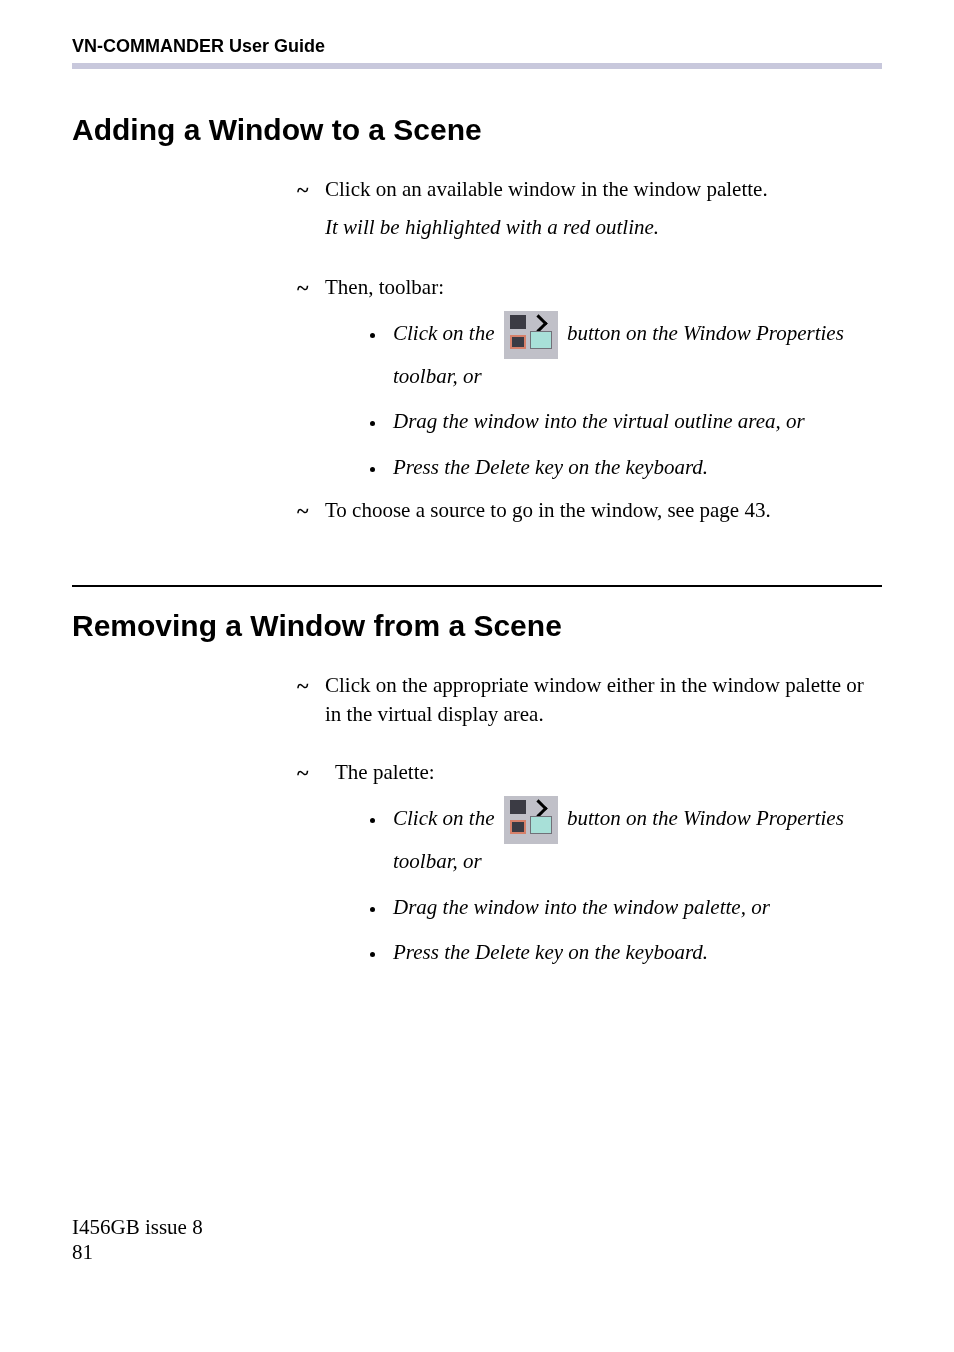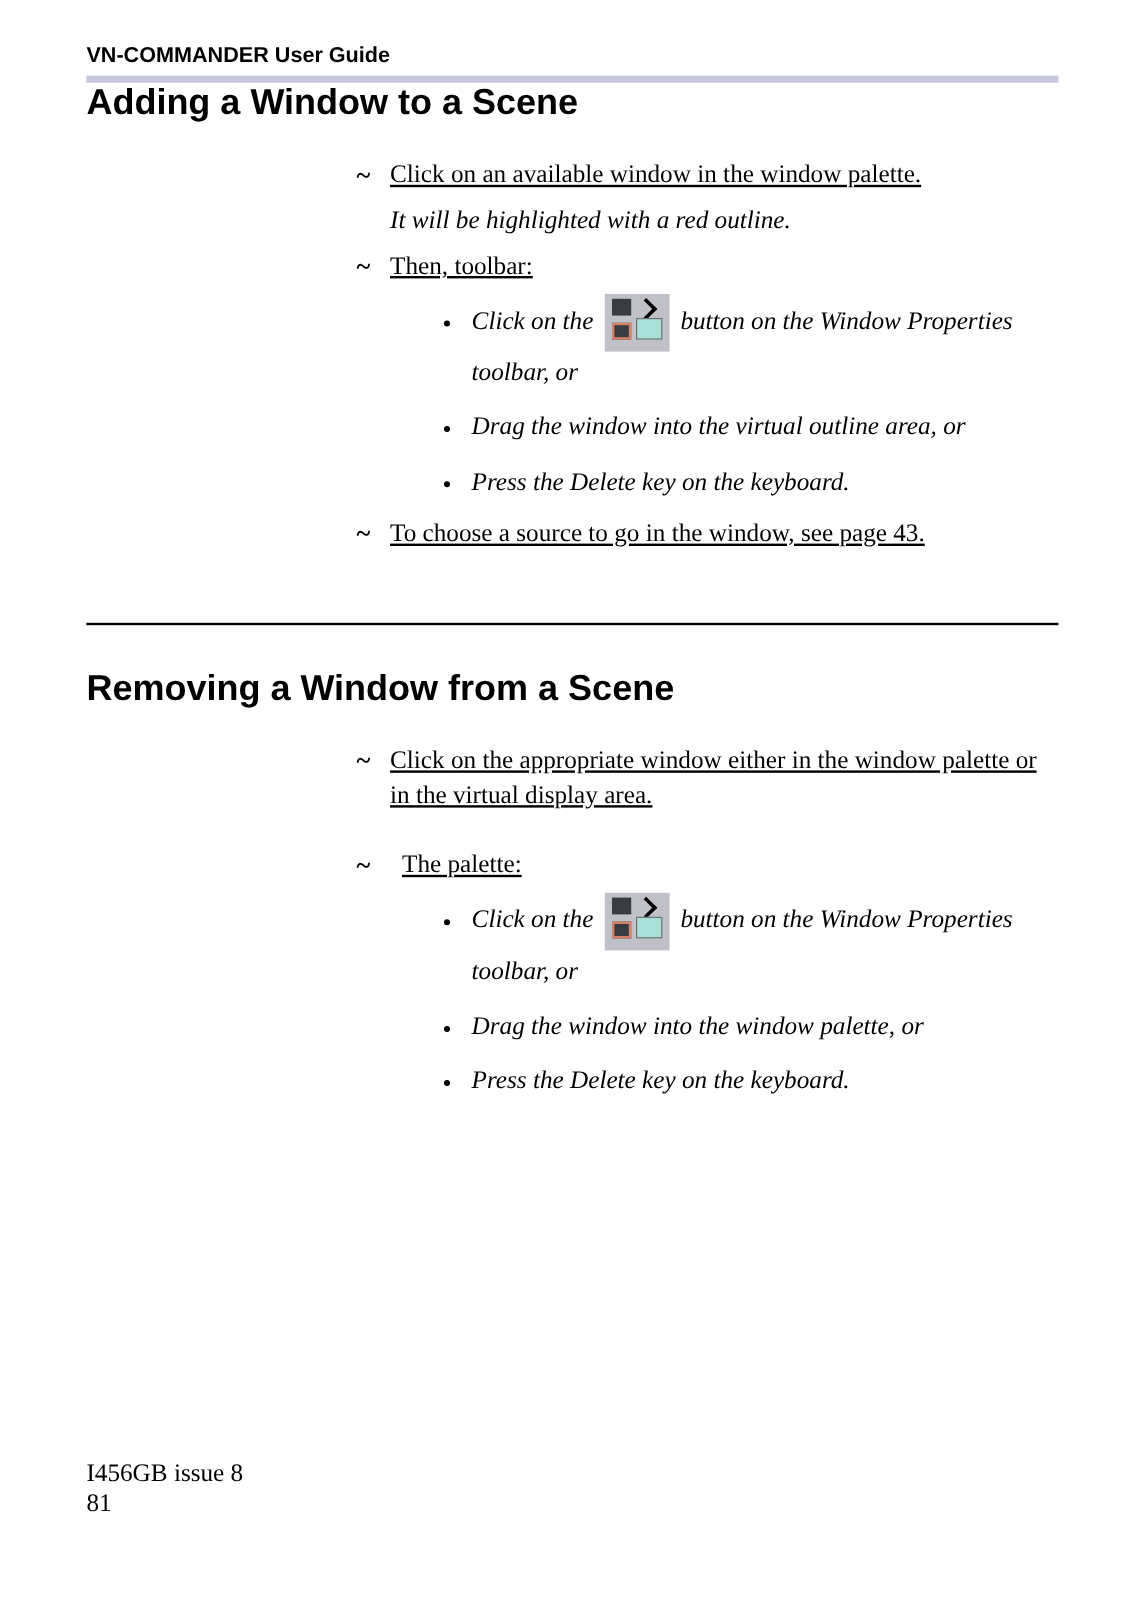--- a/index.html
+++ b/index.html
@@ -23,20 +23,21 @@
     font-family: Arial, Helvetica, sans-serif;
     font-weight: bold;
     font-size: 18px;
     padding-bottom: 6px;
     border-bottom: 6px solid #c8c8dc;
   }
   .section-heading {
     font-family: Arial, Helvetica, sans-serif;
     font-weight: bold;
     font-size: 30px;
+    margin-top: 44px;
     margin-bottom: 28px;
   }
   .divider-full {
     border: none;
     border-top: 2.5px solid #000;
     margin: 60px 0 0 0;
   }
   .body-block {
     margin-left: 225px;
     font-size: 21px;
@@ -45,24 +46,24 @@
   .tilde-row {
     display: flex;
     margin-top: 8px;
     margin-bottom: 8px;
   }
   .tilde-mark {
     flex: 0 0 28px;
     font-size: 22px;
     font-weight: bold;
   }
-  .tilde-text { flex: 1; text-decoration: underline; }
+  .tilde-text { flex: 1; }
   .italic-note {
     font-style: italic;
-    margin: 6px 0 10px 28px;
+    margin: 6px 0 32px 28px;
   }
   .sub-bullets {
     margin: 8px 0 8px 50px;
     font-style: italic;
   }
   .sub-bullets li {
     list-style-type: disc;
     padding-left: 6px;
     margin-bottom: 10px;
     line-height: 1.7;
@@ -152,21 +153,21 @@
 
     <div class="tilde-row">
       <div class="tilde-mark">~</div>
       <div class="tilde-text">To choose a source to go in the window, see page 43.</div>
     </div>
 
   </div>
 
   <hr class="divider-full">
 
-  <div class="section-heading" style="margin-top:36px;">Removing a Window from a Scene</div>
+  <div class="section-heading" style="margin-top:22px;">Removing a Window from a Scene</div>
 
   <div class="body-block">
 
     <div class="tilde-row">
       <div class="tilde-mark">~</div>
       <div class="tilde-text">Click on the appropriate window either in the window palette or in the virtual display area.</div>
     </div>
 
     <div class="tilde-row gap-extra">
       <div class="tilde-mark">~</div>

